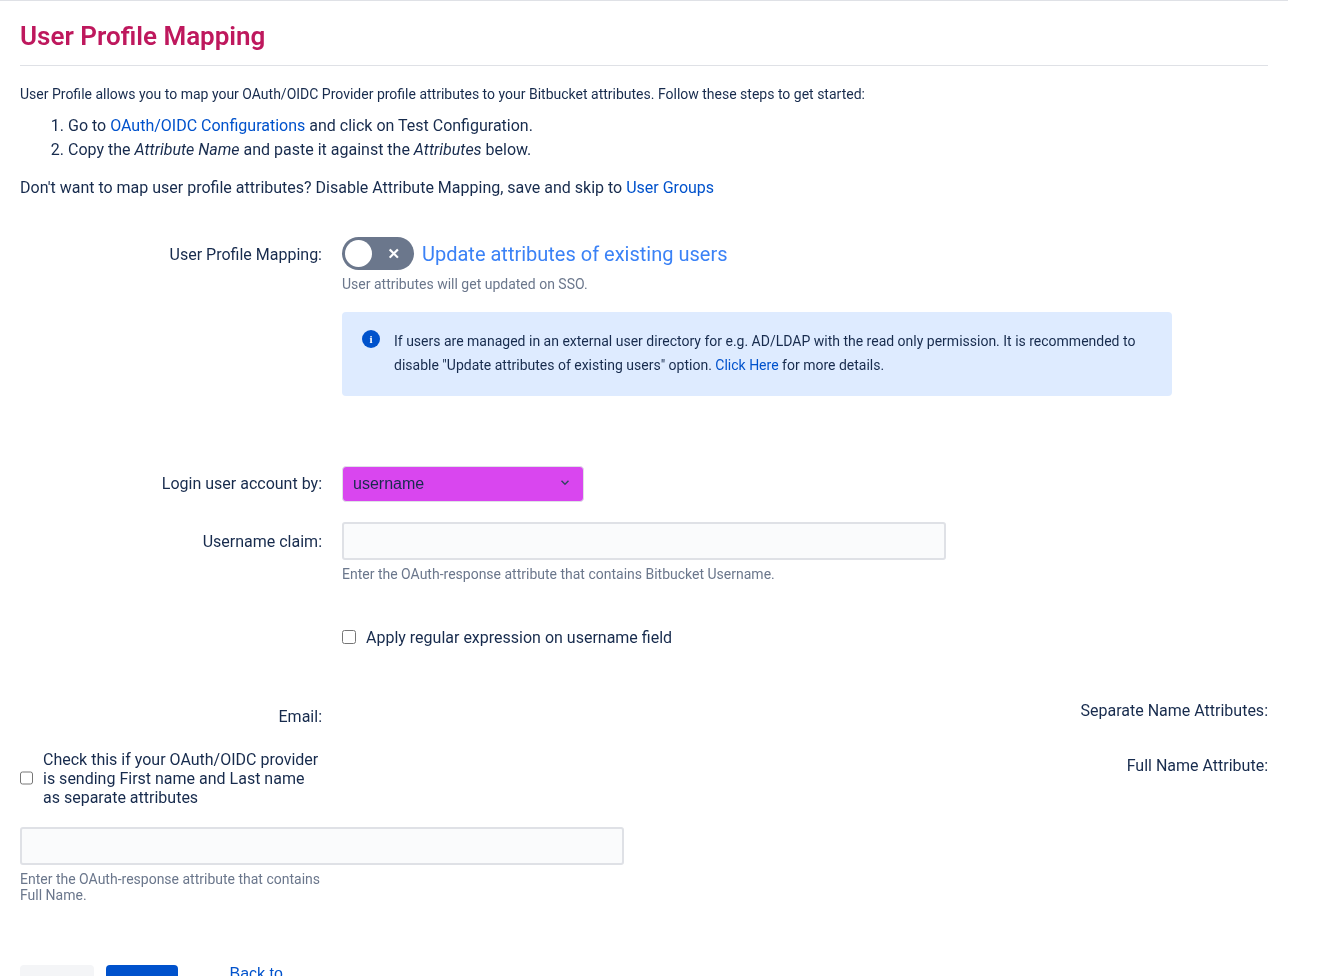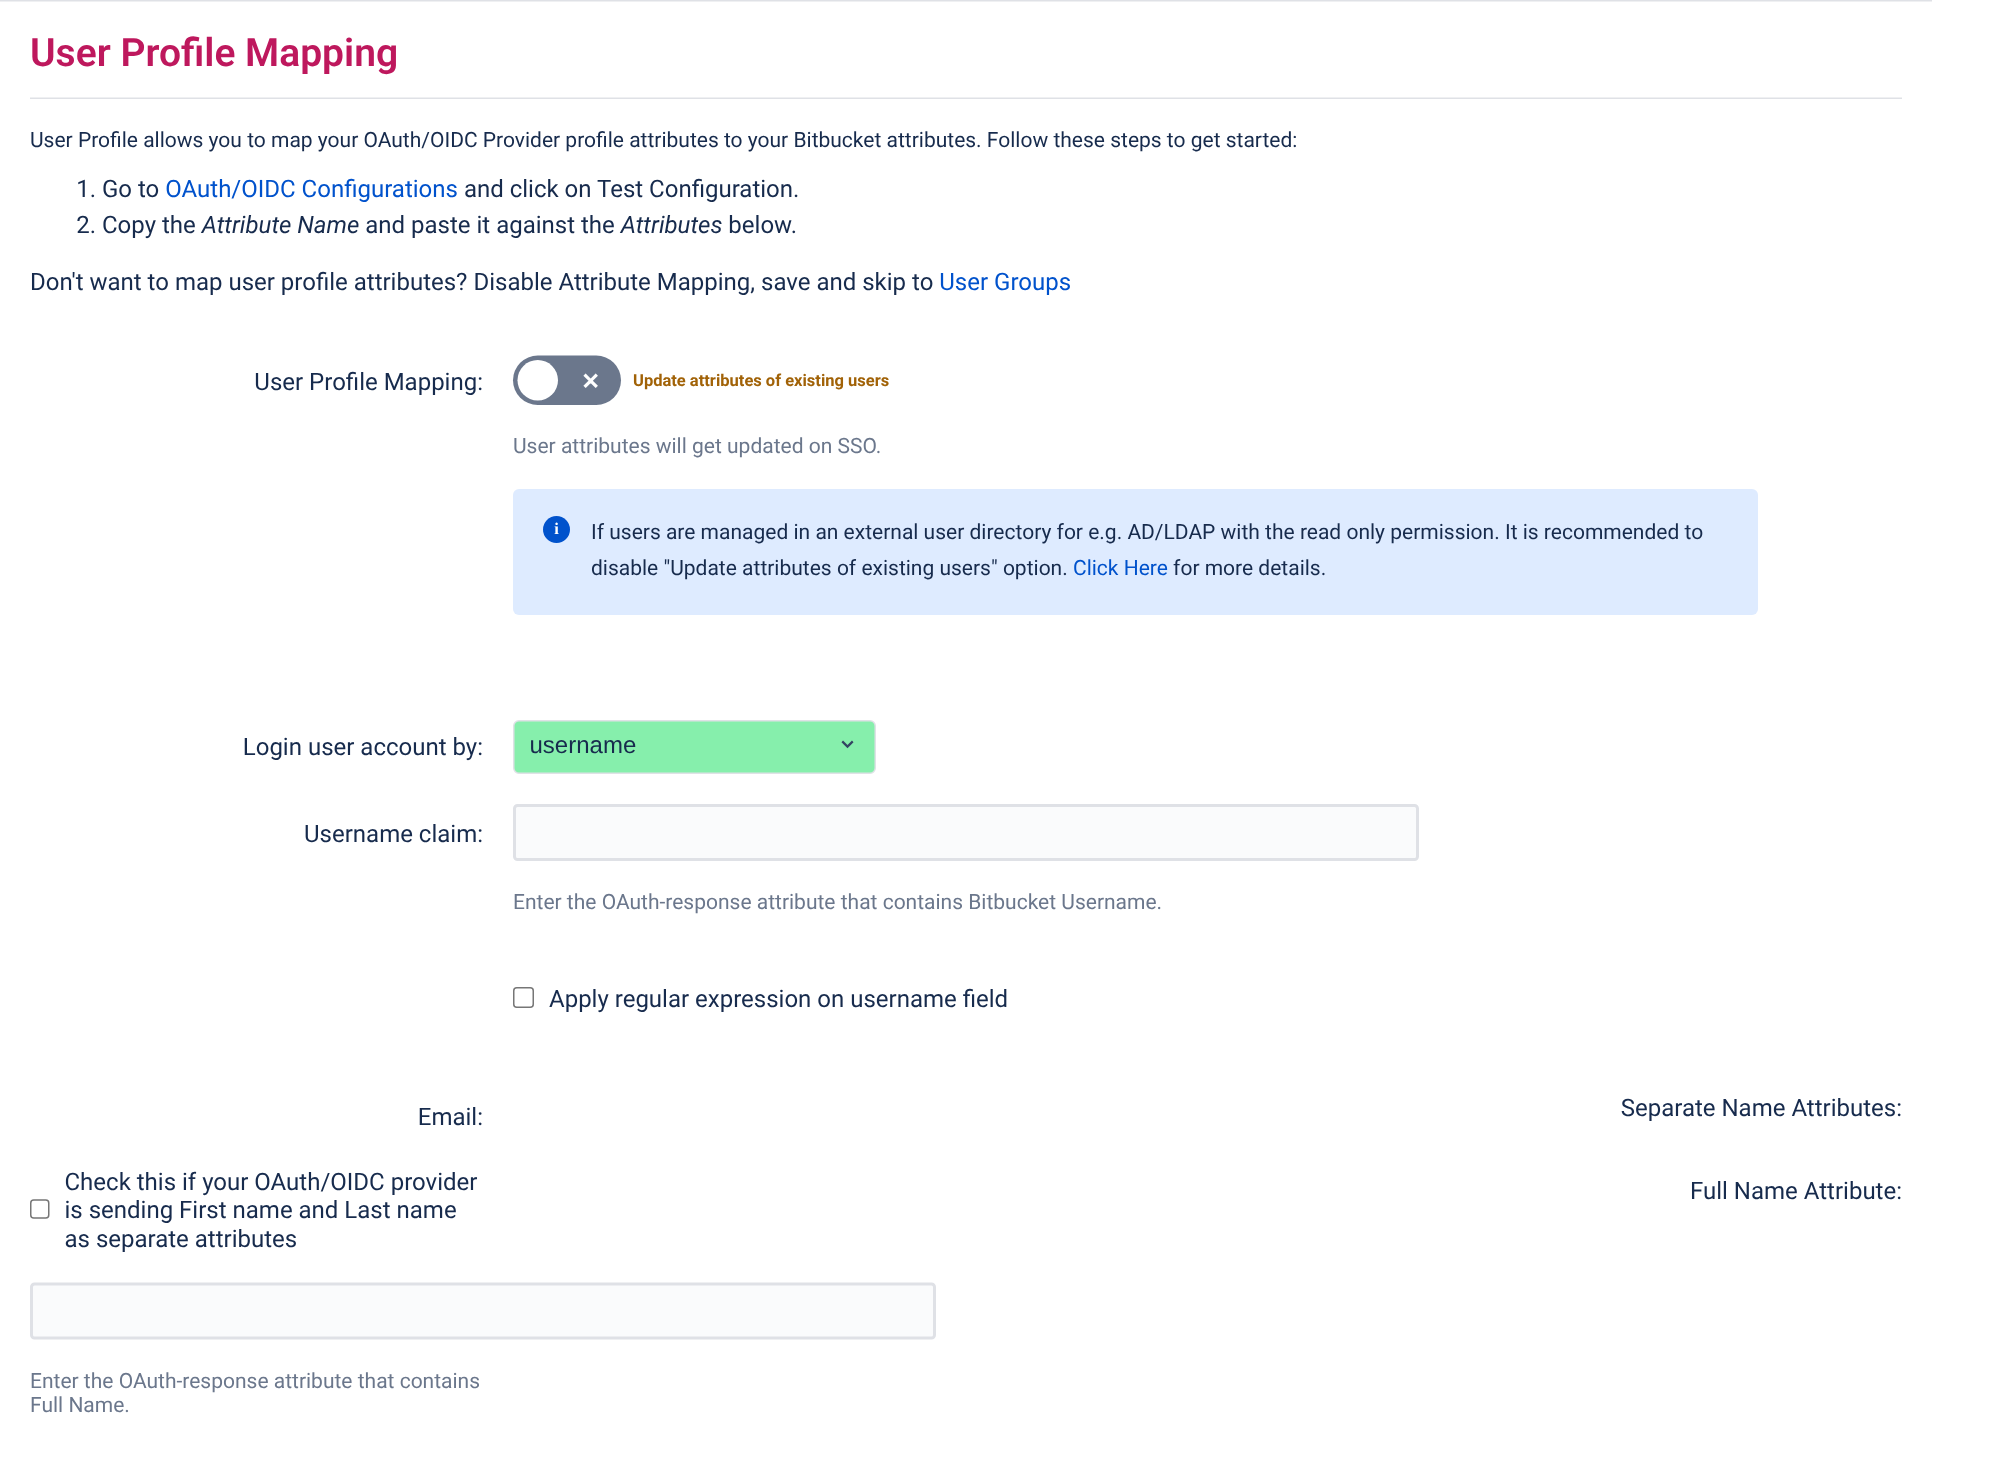--- a/index.html
+++ b/index.html
@@ -72,25 +72,25 @@
 .toggle-knob {
   width: 27px; height: 27px;
   background: #fff;
   border-radius: 50%;
   position: absolute; left: 3px; top: 3px;
 }
 .toggle-x {
   position: absolute; right: 14px; top: 8px;
   color: #fff; font-size: 15px; font-weight: 700;
 }
-.toggle-label { font-size: 11px; color: #a16207; font-weight: bold; }
+.toggle-label { font-size: 20px; color: #3b82f6; }
 .hint {
   font-size: 14px;
   color: #6b778c;
-  margin-top: 20px;
+  margin-top: 6px;
 }
 .info-panel {
   background: #deebff;
   border-radius: 4px;
   padding: 18px 20px 18px 52px;
   margin-top: 20px;
   position: relative;
   font-size: 14px;
   color: #172b4d;
   line-height: 1.7;
@@ -100,21 +100,21 @@
   position: absolute; left: 20px; top: 18px;
   width: 18px; height: 18px;
   background: #0052cc; border-radius: 50%;
   color: #fff; font-weight: 700;
   display: flex; align-items: center; justify-content: center;
   font-size: 11px; font-family: Georgia, serif;
 }
 .select-wrap { position: relative; display: inline-block; }
 select.select {
   width: 242px; height: 36px;
-  background: #86efac;
+  background: #d946ef;
   border: 1px solid #dfe1e6;
   border-radius: 4px;
   padding: 6px 30px 6px 10px;
   font-size: 16px;
   color: #172b4d;
   appearance: none; -webkit-appearance: none;
   cursor: pointer;
 }
 .chevron {
   position: absolute; right: 12px; top: 50%;

